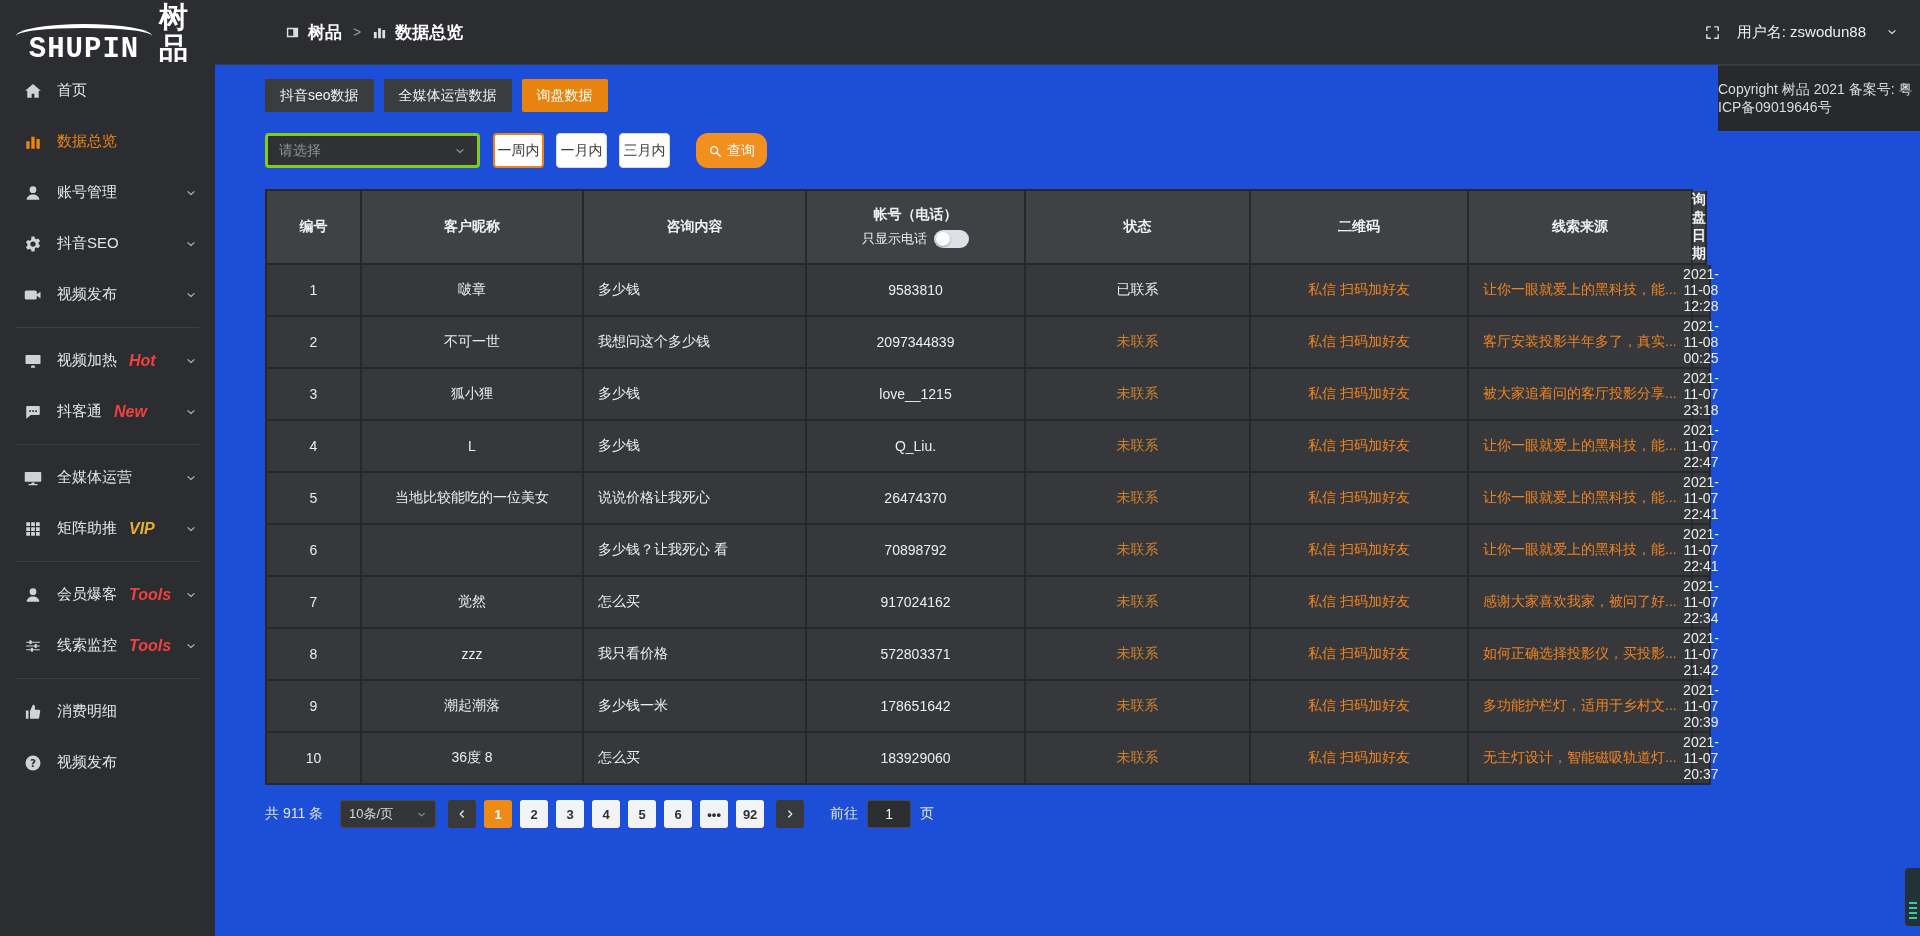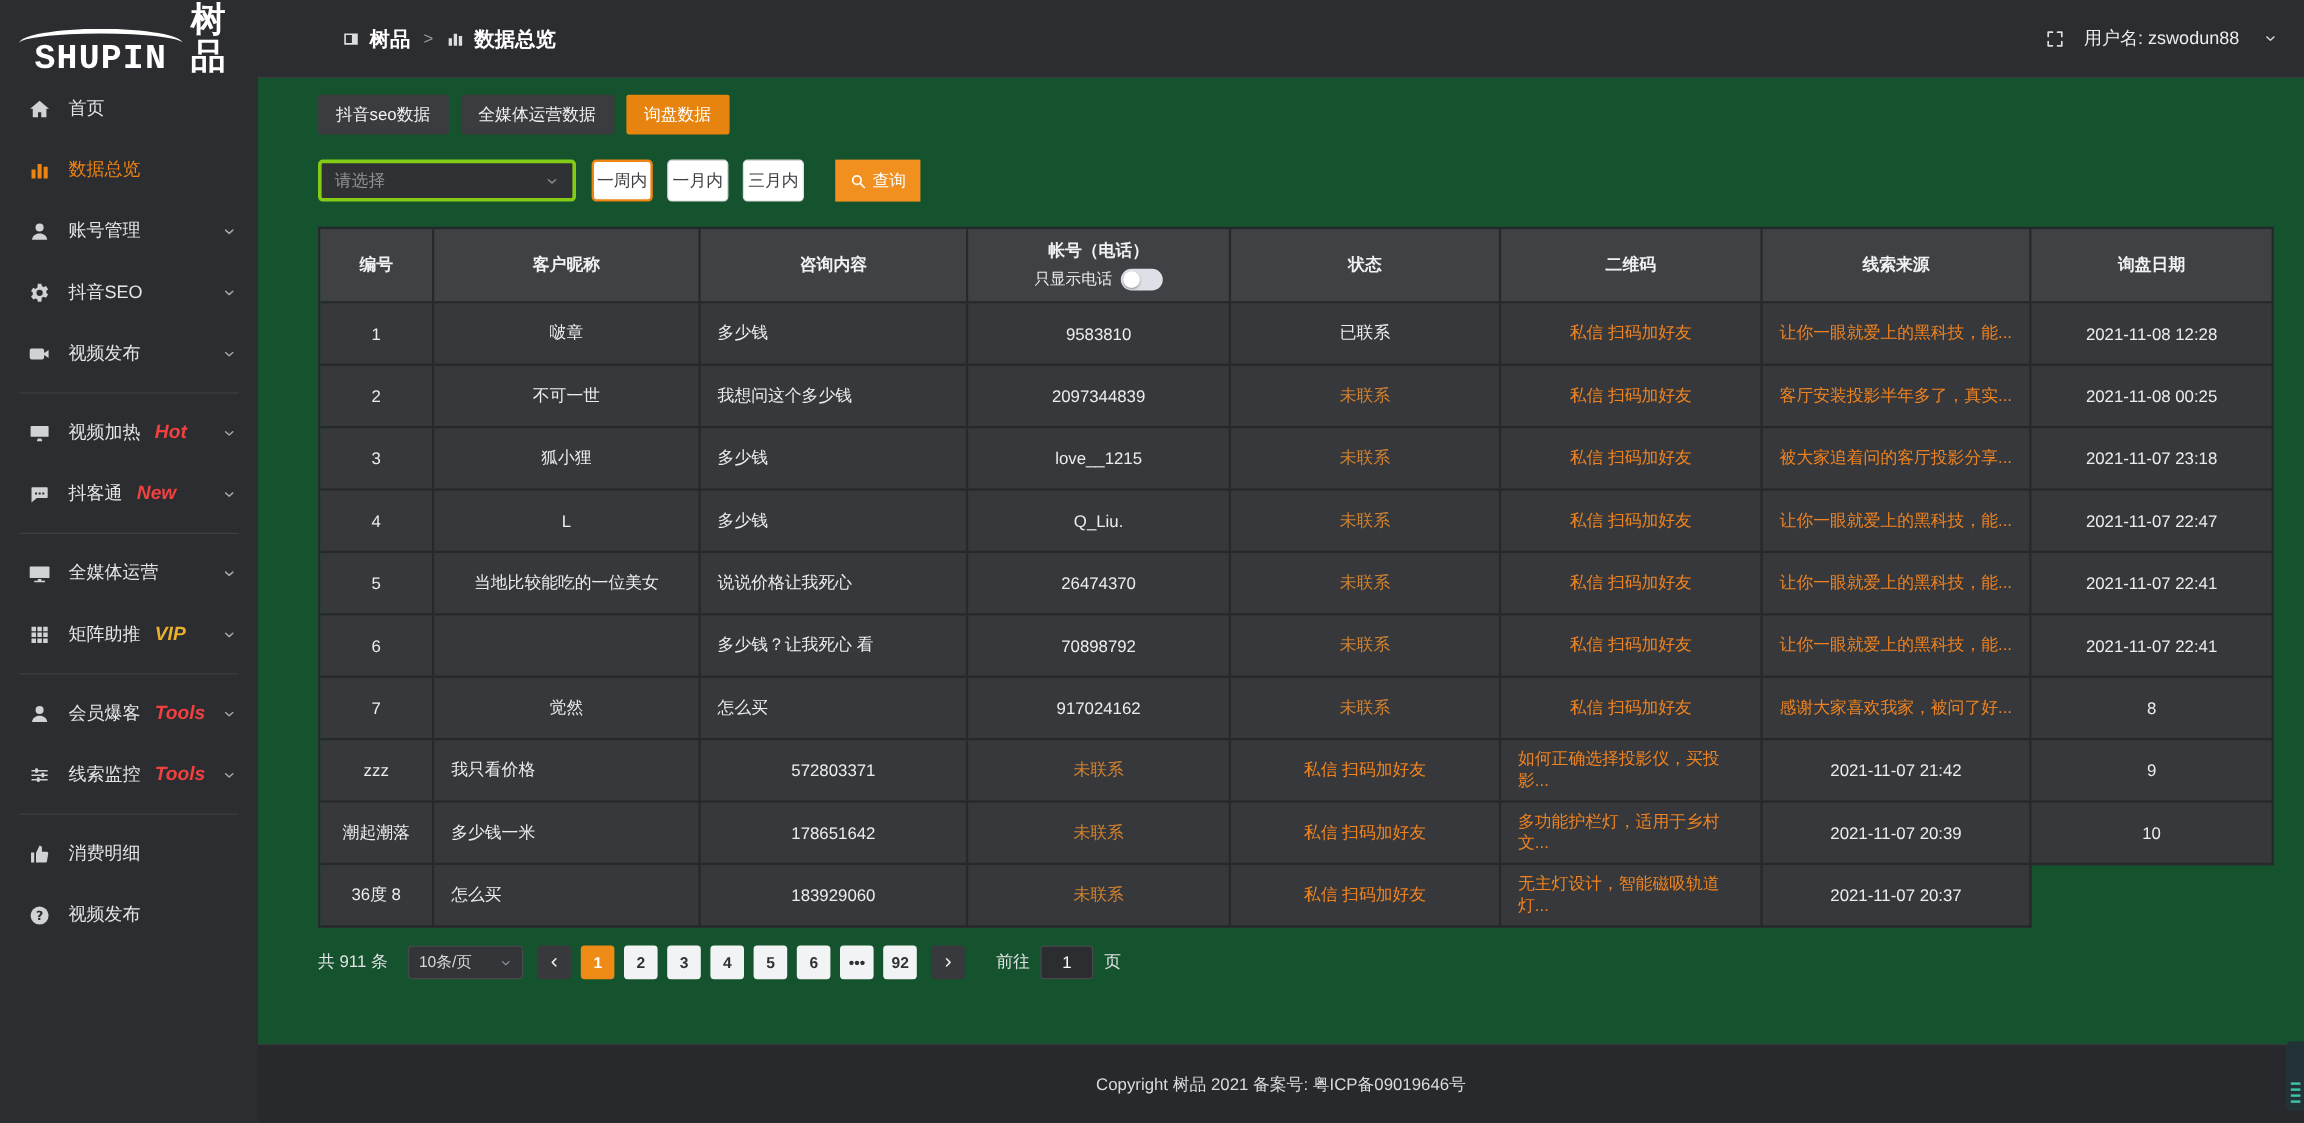--- a/index.html
+++ b/index.html
@@ -34,35 +34,35 @@
   .menu-item{height:51px;display:flex;align-items:center;padding:0 18px 0 24px;cursor:pointer;color:#e4e5e7}
   .menu-item .mi{width:18px;height:18px;color:#d0d2d5;margin-right:15px}
   .mlabel{font-size:15px}
   .menu-item.active{color:#ee8412}
   .menu-item.active .mi{color:#ee8412}
   .mbadge{font-size:16px;font-weight:700;font-style:italic;margin-left:12px}
   .mchev{width:12px;height:12px;color:#a7a9ac;margin-left:auto}
   .menu-divider{height:1px;background:#3d3f42;margin:7px 16px}
 
   
-  .main{background:#14532d;display:flex;flex-direction:column;overflow:hidden}
+  .main{background:#1d4ed8;display:flex;flex-direction:row;overflow:hidden}
   .content{flex:1;padding:14px 25px 0 50px}
 
   .tabs{display:flex;gap:10px}
   .tab{height:33px;padding:0 15px;background:#3b3c40;color:#f2f2f3;font-size:14px;border:none;border-radius:2px}
   .tab-active{background:#e6840f;color:#fff}
 
   .filters{display:flex;align-items:center;margin-top:21px}
   .select{width:215px;height:35px;background:#303134;border:3px solid #84cc16;border-radius:4px;display:flex;align-items:center;padding:0 11px;cursor:pointer}
   .sel-text{color:#8f9295;font-size:14px}
   .sel-chev{width:12px;height:12px;color:#8f9295;margin-left:auto}
   .periods{display:flex;gap:12px;margin-left:13px}
   .pbtn{width:51px;height:35px;background:#fff;color:#3c3d40;font-size:14px;border:1px solid #dcdcdc;border-radius:4px;padding:0}
   .pbtn-active{border:2px solid #ee8412}
-  .query-btn{margin-left:26px;height:35px;min-width:64px;padding:0 12px;background:#f18f1f;border:none;border-radius:0;color:#fff;font-size:14px;display:flex;align-items:center;justify-content:center;gap:5px}
+  .query-btn{margin-left:26px;height:35px;min-width:64px;padding:0 12px;background:#f18f1f;border:none;border-radius:12px;color:#fff;font-size:14px;display:flex;align-items:center;justify-content:center;gap:5px}
   .q-icon{width:14px;height:14px;color:#fff}
 
   
   .tbl{margin-top:21px;display:grid;grid-template-columns:95px 222px 223px 219px 225px 218px 224px minmax(0,1fr);border-top:2px solid #27282b;border-left:2px solid #27282b}
   .th{background:#3f4144;min-height:62px;display:flex;align-items:center;justify-content:center;color:#f0f1f3;font-size:14px;font-weight:700;border-right:2px solid #27282b;border-bottom:2px solid #27282b;padding:0 6px;text-align:center}
   .th-account{flex-direction:column;gap:6px;padding:8px 6px}
   .toggle-line{display:flex;align-items:center;gap:7px;font-size:13px;font-weight:400;color:#eaebec}
   .switch{width:35px;height:18px;background:#dde0e6;border-radius:9px;position:relative;cursor:pointer;display:inline-block}
   .knob{position:absolute;left:2px;top:2px;width:14px;height:14px;background:#fff;border-radius:50%;box-shadow:0 1px 2px rgba(0,0,0,.35)}
   .td{background:#36383c;min-height:52px;display:flex;align-items:center;justify-content:center;color:#eceded;font-size:14px;border-right:2px solid #27282b;border-bottom:2px solid #27282b;padding:0 8px;text-align:center}
@@ -405,20 +405,21 @@
           <div class="td c o">私信 扫码加好友</div>
           <div class="td l o">让你一眼就爱上的黑科技，能...</div>
           <div class="td c">2021-11-07 22:41</div>
           <div class="td c">7</div>
           <div class="td c">觉然</div>
           <div class="td l">怎么买</div>
           <div class="td c">917024162</div>
           <div class="td c st-off">未联系</div>
           <div class="td c o">私信 扫码加好友</div>
           <div class="td l o">感谢大家喜欢我家，被问了好...</div>
+          <div class="td c">2021-11-07 22:34</div>
           <div class="td c">8</div>
           <div class="td c">zzz</div>
           <div class="td l">我只看价格</div>
           <div class="td c">572803371</div>
           <div class="td c st-off">未联系</div>
           <div class="td c o">私信 扫码加好友</div>
           <div class="td l o">如何正确选择投影仪，买投影...</div>
           <div class="td c">2021-11-07 21:42</div>
           <div class="td c">9</div>
           <div class="td c">潮起潮落</div>

